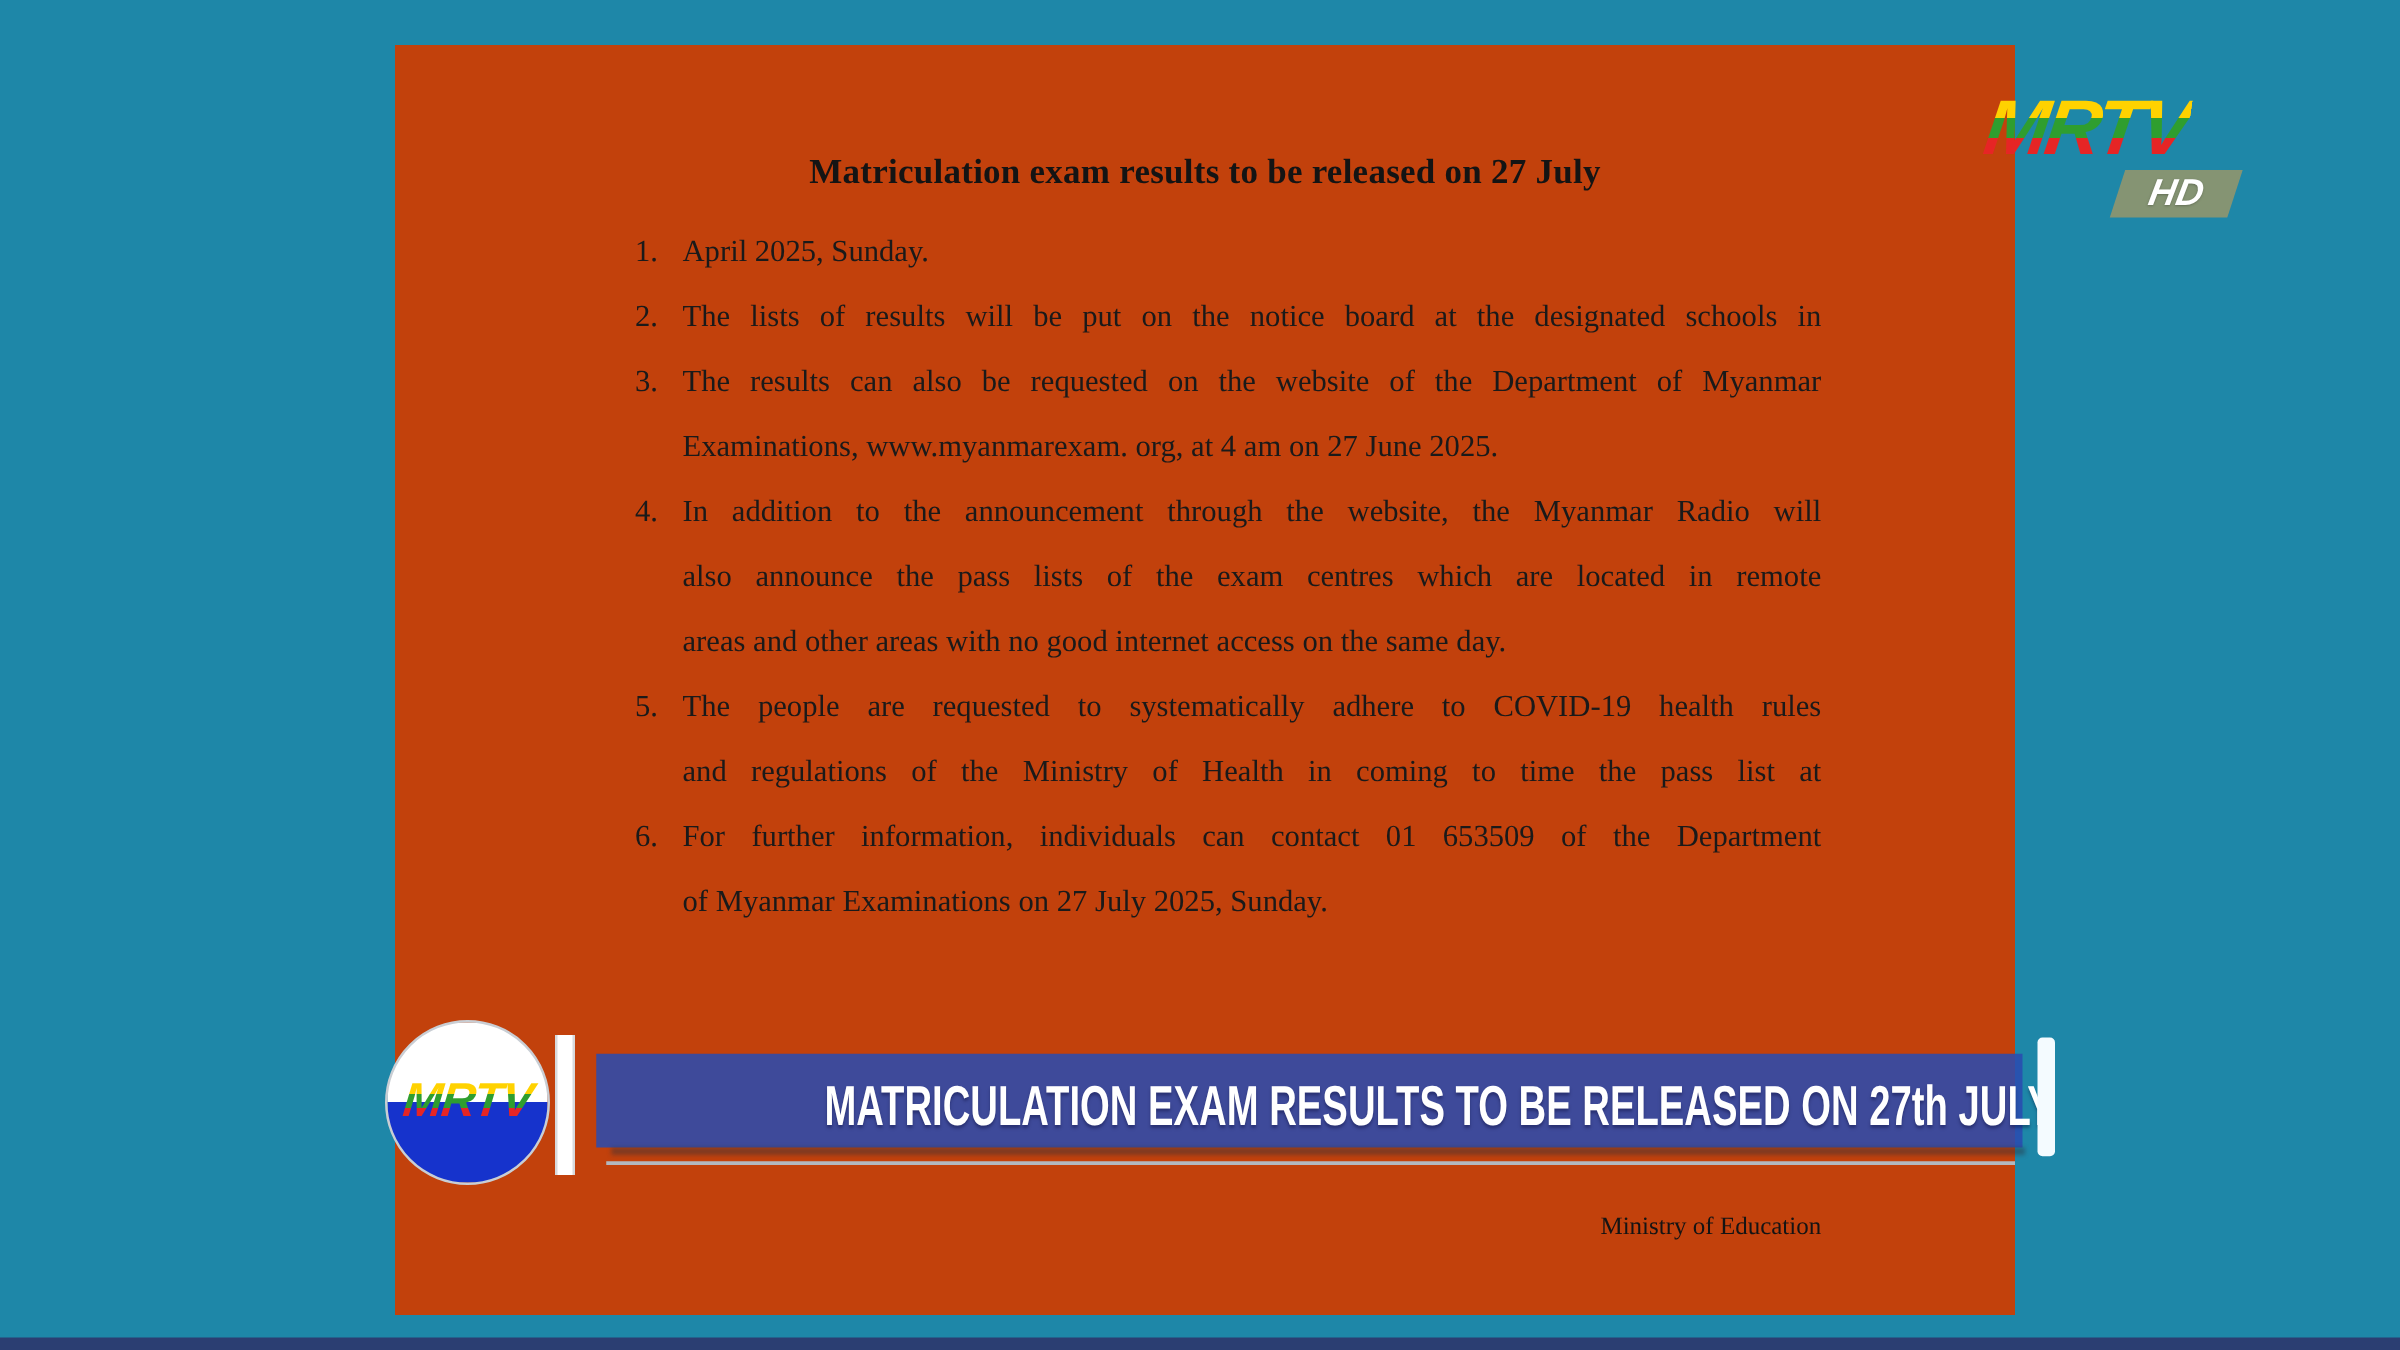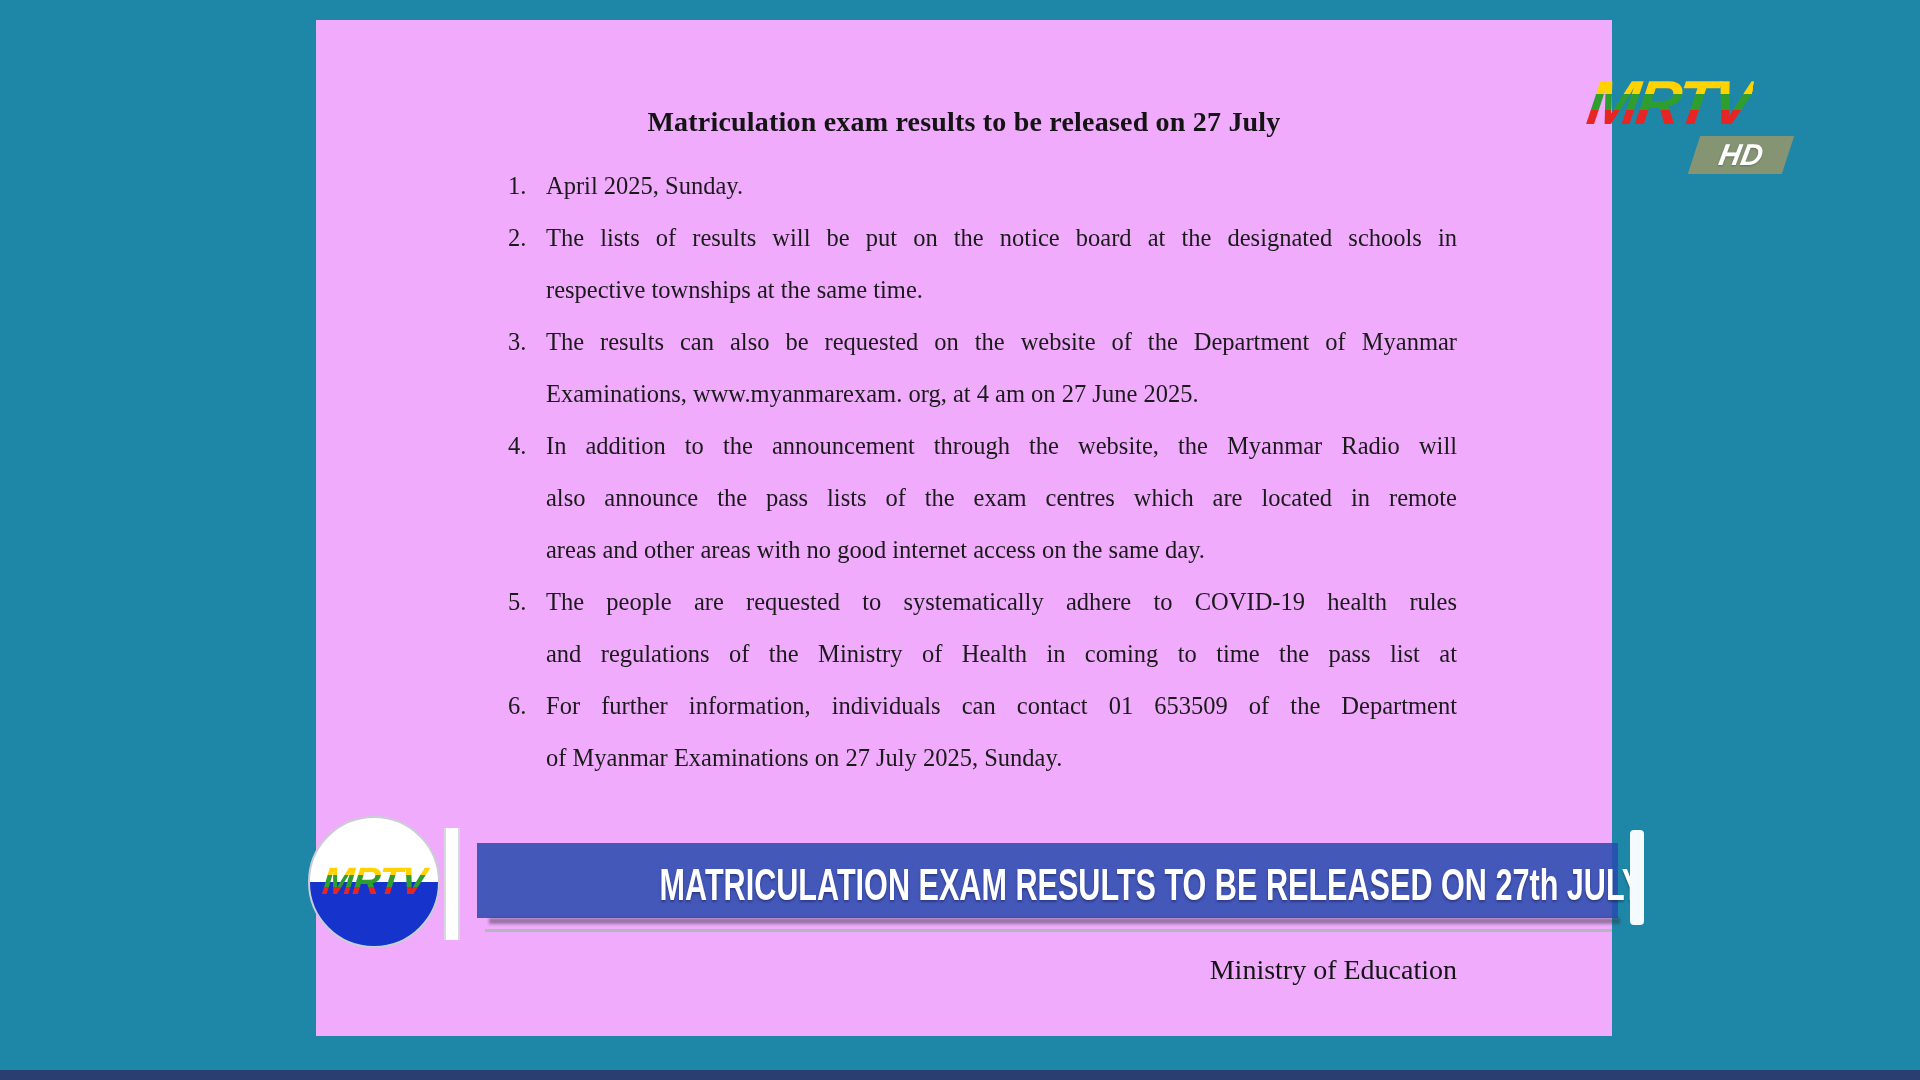--- a/index.html
+++ b/index.html
@@ -7,39 +7,39 @@
     width:1920px; height:1080px; position:relative; overflow:hidden;
     background:#1e87a8;
     font-family:"Liberation Serif", serif;
   }
 
   
   .bottom-bar { position:absolute; left:0; top:1070px; width:1920px; height:10px; background:#2b3e72; }
 
   
   .doc {
-    position:absolute; left:316px; top:20px; width:1296px; height:1016px;
-    background:#f0abfc;
+    position:absolute; left:316px; top:36px; width:1296px; height:1016px;
+    background:#c2410c;
   }
   .doc-title {
     position:absolute; top:86px; left:0; width:100%;
     text-align:center; font-weight:bold; font-size:28px; color:#141414;
     letter-spacing:0.2px;
   }
   .doc-list {
     position:absolute; top:140px; left:192px; width:949px;
     font-size:24.5px; color:#1a1a1a;
   }
   .list-item { position:relative; padding-left:38px; }
   .num { position:absolute; left:0; top:0; line-height:52px; }
   .line { line-height:52px; text-align:justify; text-align-last:justify; overflow:hidden; height:52px; }
   .line.last { text-align-last:left; }
   .signature {
     position:absolute; top:934px; right:155px;
-    font-size:28px; color:#141414;
+    font-size:20px; color:#141414;
   }
 
   
   .banner {
     position:absolute; left:477px; top:843px; width:1141px; height:75px;
     background:rgba(42,76,176,0.87); z-index:5;
   }
   .banner::after {
     content:""; position:absolute; left:12px; right:-2px; top:75px; height:6px;
     background:rgba(45,48,60,0.45); filter:blur(1.5px);
@@ -110,21 +110,20 @@
 <div class="doc">
   <div class="doc-title">Matriculation exam results to be released on 27 July</div>
   <div class="doc-list">
       <div class="list-item">
         <span class="num">1.</span>
         <div class="line last">April 2025, Sunday.</div>
       </div>
       <div class="list-item">
         <span class="num">2.</span>
         <div class="line">The lists of results will be put on the notice board at the designated schools in</div>
-        <div class="line last">respective townships at the same time.</div>
       </div>
       <div class="list-item">
         <span class="num">3.</span>
         <div class="line">The results can also be requested on the website of the Department of Myanmar</div>
         <div class="line last">Examinations, www.myanmarexam. org, at 4 am on 27 June 2025.</div>
       </div>
       <div class="list-item">
         <span class="num">4.</span>
         <div class="line">In addition to the announcement through the website, the Myanmar Radio will</div>
         <div class="line">also announce the pass lists of the exam centres which are located in remote</div>

